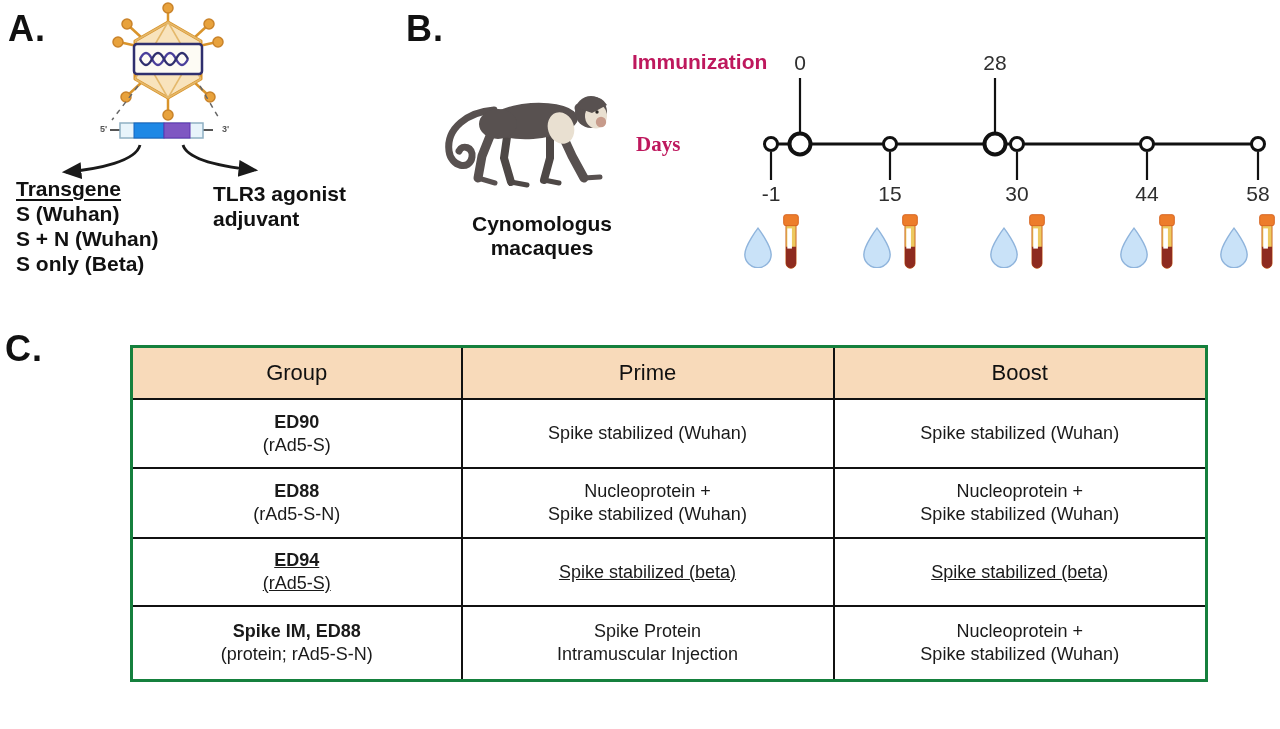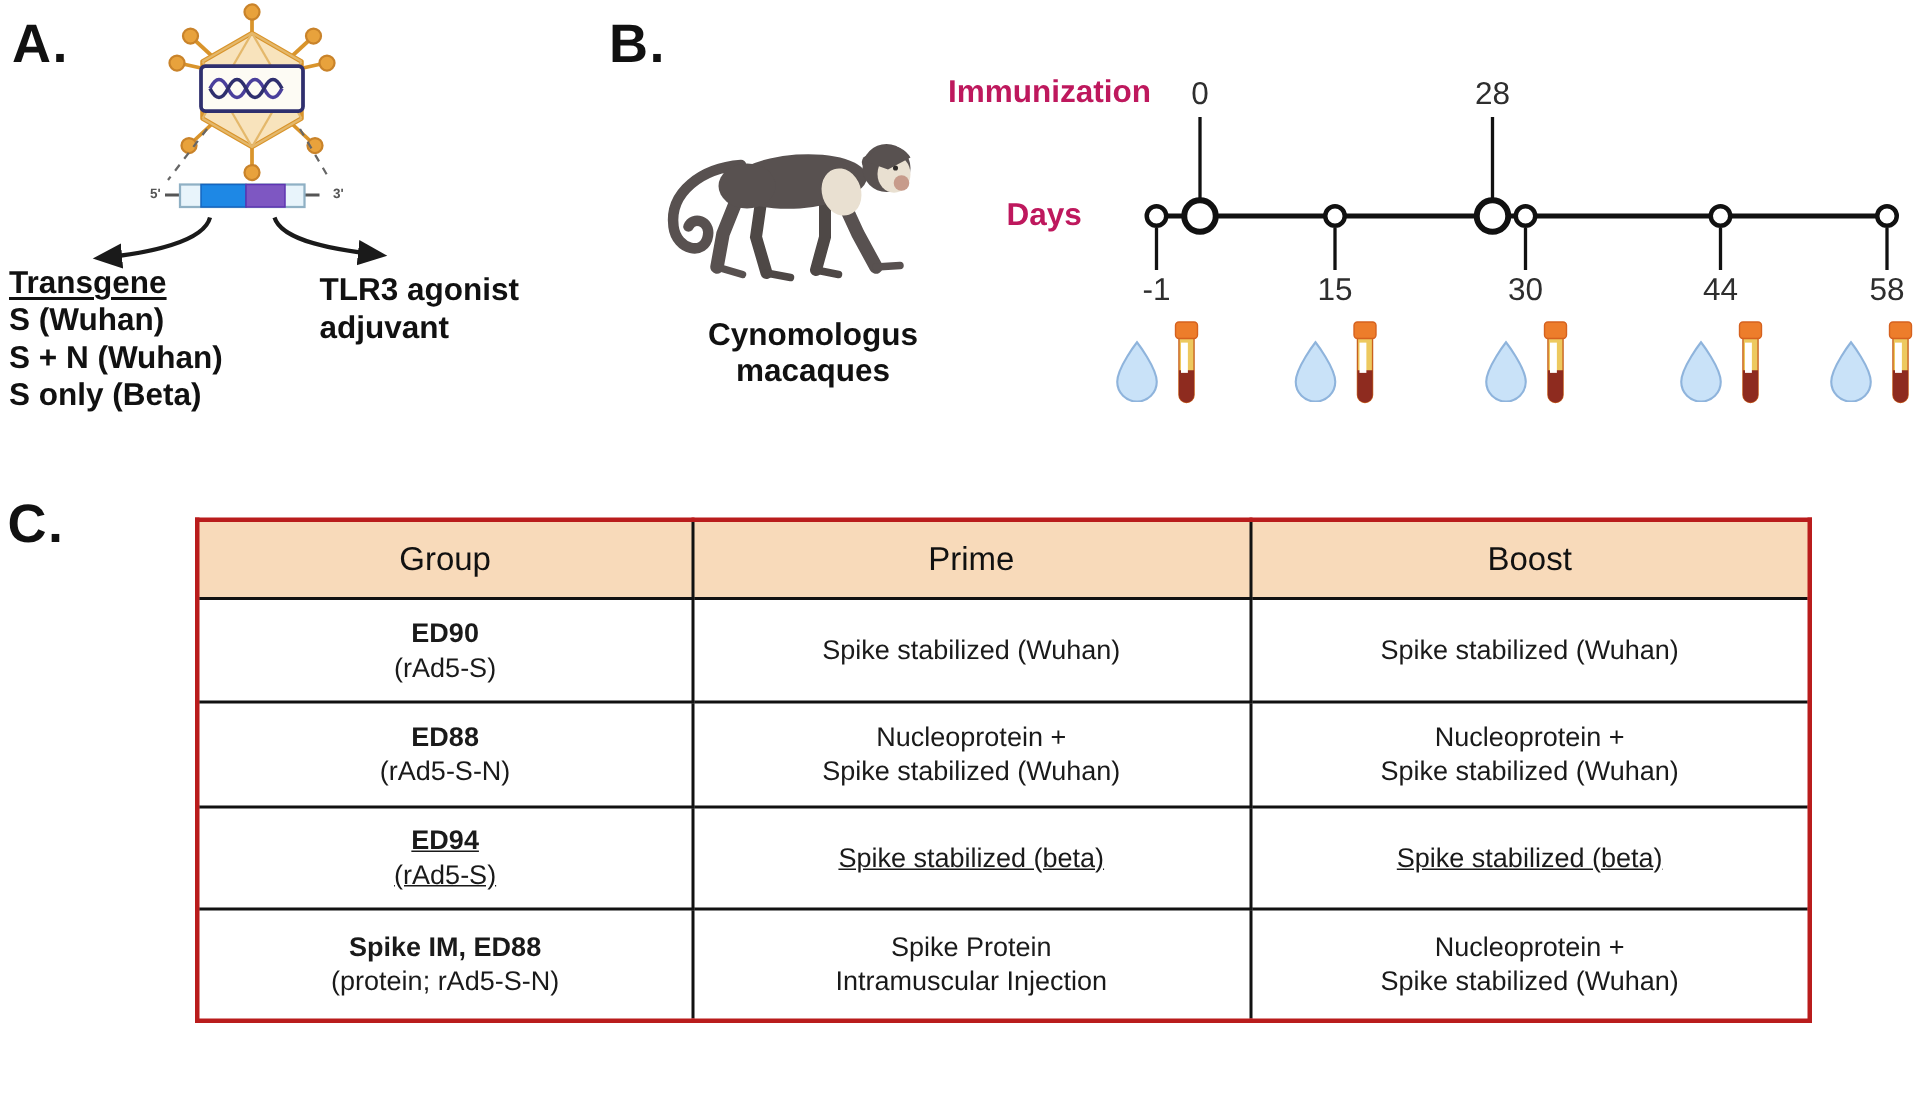--- a/index.html
+++ b/index.html
@@ -3,34 +3,34 @@
 <meta charset="utf-8">
 <style>
   html,body{margin:0;padding:0;background:#fff;}
   #figure{
     position:relative;width:1280px;height:729px;background:#ffffff;overflow:hidden;
     font-family:"Liberation Sans", sans-serif;color:#1a1a1a;
   }
   .abs{position:absolute;}
   .panel-label{font-size:36px;font-weight:800;color:#111;letter-spacing:1px;}
   
-  .transgene-block{left:6px;top:176px;font-size:21px;font-weight:700;line-height:25px;color:#111;}
+  .transgene-block{left:16px;top:176px;font-size:21px;font-weight:700;line-height:25px;color:#111;}
   .transgene-title{text-decoration:underline;text-decoration-thickness:2px;text-underline-offset:3px;}
   .adjuvant-block{left:213px;top:181px;width:155px;text-align:left;font-size:21px;font-weight:700;line-height:25px;color:#111;}
   .prime-label{font-size:9px;font-weight:600;color:#555;}
   
   .animal-caption{left:436px;top:212px;width:212px;text-align:center;font-size:21px;font-weight:700;line-height:24px;color:#111;}
   .tl-title{font-size:21px;font-weight:700;color:#be185d;}
   .tl-num{font-size:21px;font-weight:400;color:#2e2e2e;width:40px;text-align:center;}
   .sample-icons{display:flex;align-items:flex-end;gap:6px;}
   .sample-icons .drop{margin-bottom:8px;}
   
   table.design{border-collapse:collapse;table-layout:fixed;width:1075px;}
   table.design td,table.design th{border:2px solid #111;text-align:center;vertical-align:middle;padding:2px 4px;}
-  table.design{border:3px solid #b91c1c;}
+  table.design{border:3px solid #15803d;}
   th.hdr{background:#F8DABA;font-weight:400;font-size:22px;height:46px;color:#111;}
   td{font-size:18px;line-height:23px;color:#1a1a1a;}
   .grp-name{display:block;font-weight:700;font-size:18px;}
   .cell-line{display:block;}
   .cell-line:empty{display:none;}
 </style>
 </head>
 <body>
 
 <div id="figure">
@@ -135,21 +135,21 @@
     <circle cx="169" cy="34" r="5.2" fill="#C79B8B"></circle>
     <circle cx="165" cy="24" r="1.7" fill="#2e2a28"></circle>
   </svg>
 
   <div class="abs animal-caption">
     <div>Cynomologus</div>
     <div>macaques</div>
   </div>
 
   <span class="abs tl-title" style="left:632px;top:50px;">Immunization</span>
-  <span class="abs tl-title" style="left:671px;top:132px;">Days</span>
+  <span class="abs tl-title" style="left:636px;top:132px;font-family:Liberation Serif, serif;">Days</span>
 
   <span class="abs tl-num" style="left:780px;top:51px;">0</span>
   <span class="abs tl-num" style="left:975px;top:51px;">28</span>
 
   <svg class="abs" style="left:755px;top:70px;" width="525" height="118" viewBox="0 0 525 118">
     <line x1="16" y1="74" x2="503" y2="74" stroke="#111" stroke-width="3.2"></line>
     <g stroke="#111" stroke-width="2.2">
       <line x1="45" y1="8" x2="45" y2="62"></line>
       <line x1="240" y1="8" x2="240" y2="62"></line>
       <line x1="16" y1="82" x2="16" y2="110"></line>

